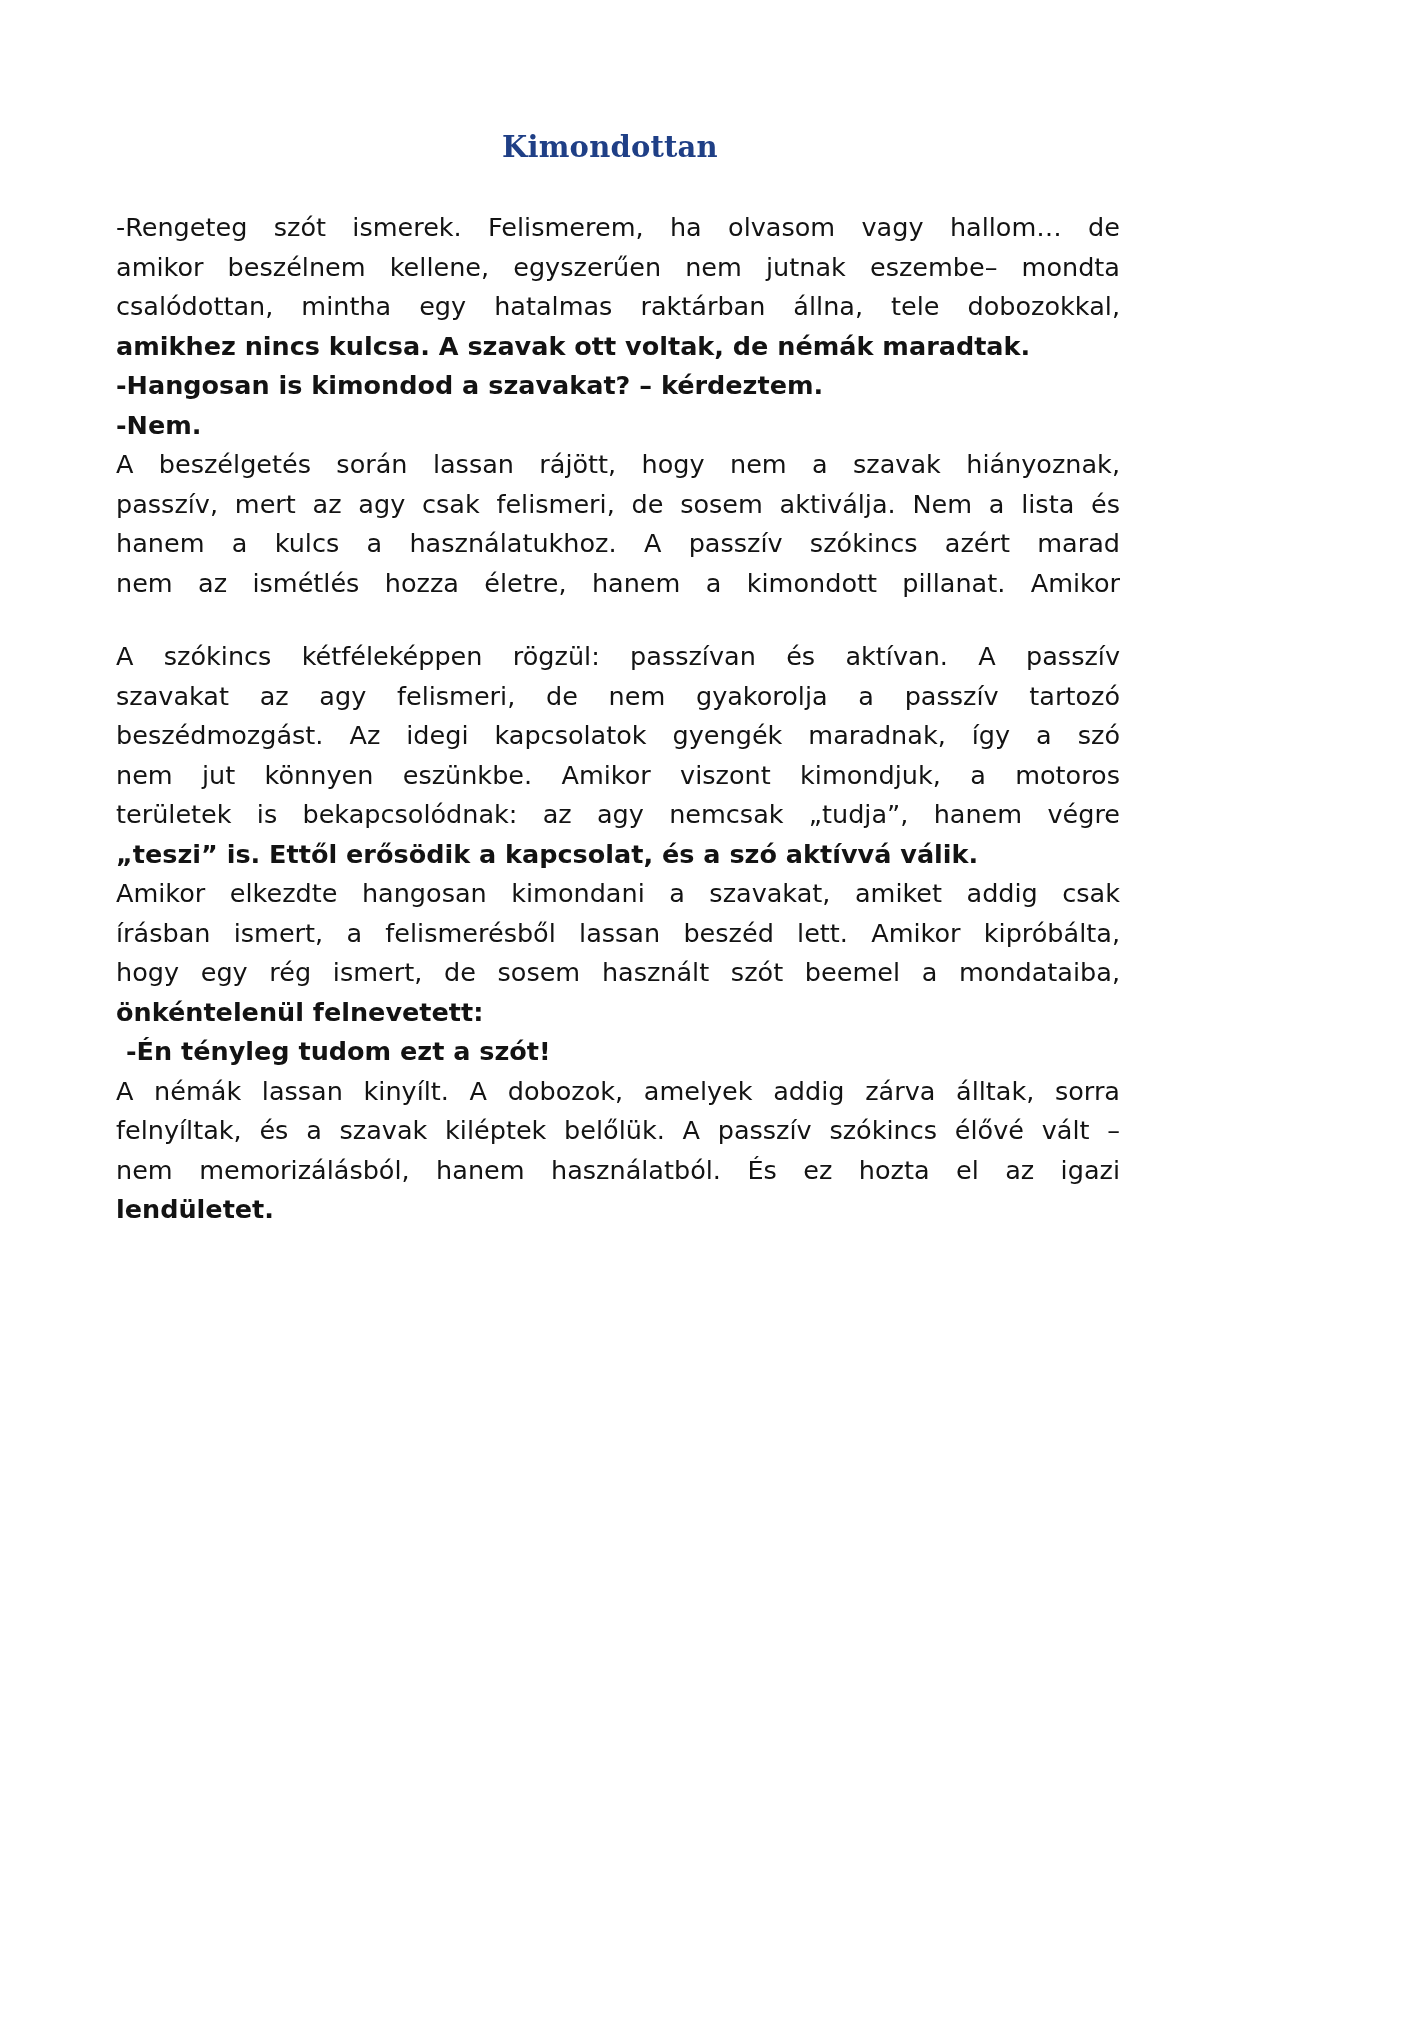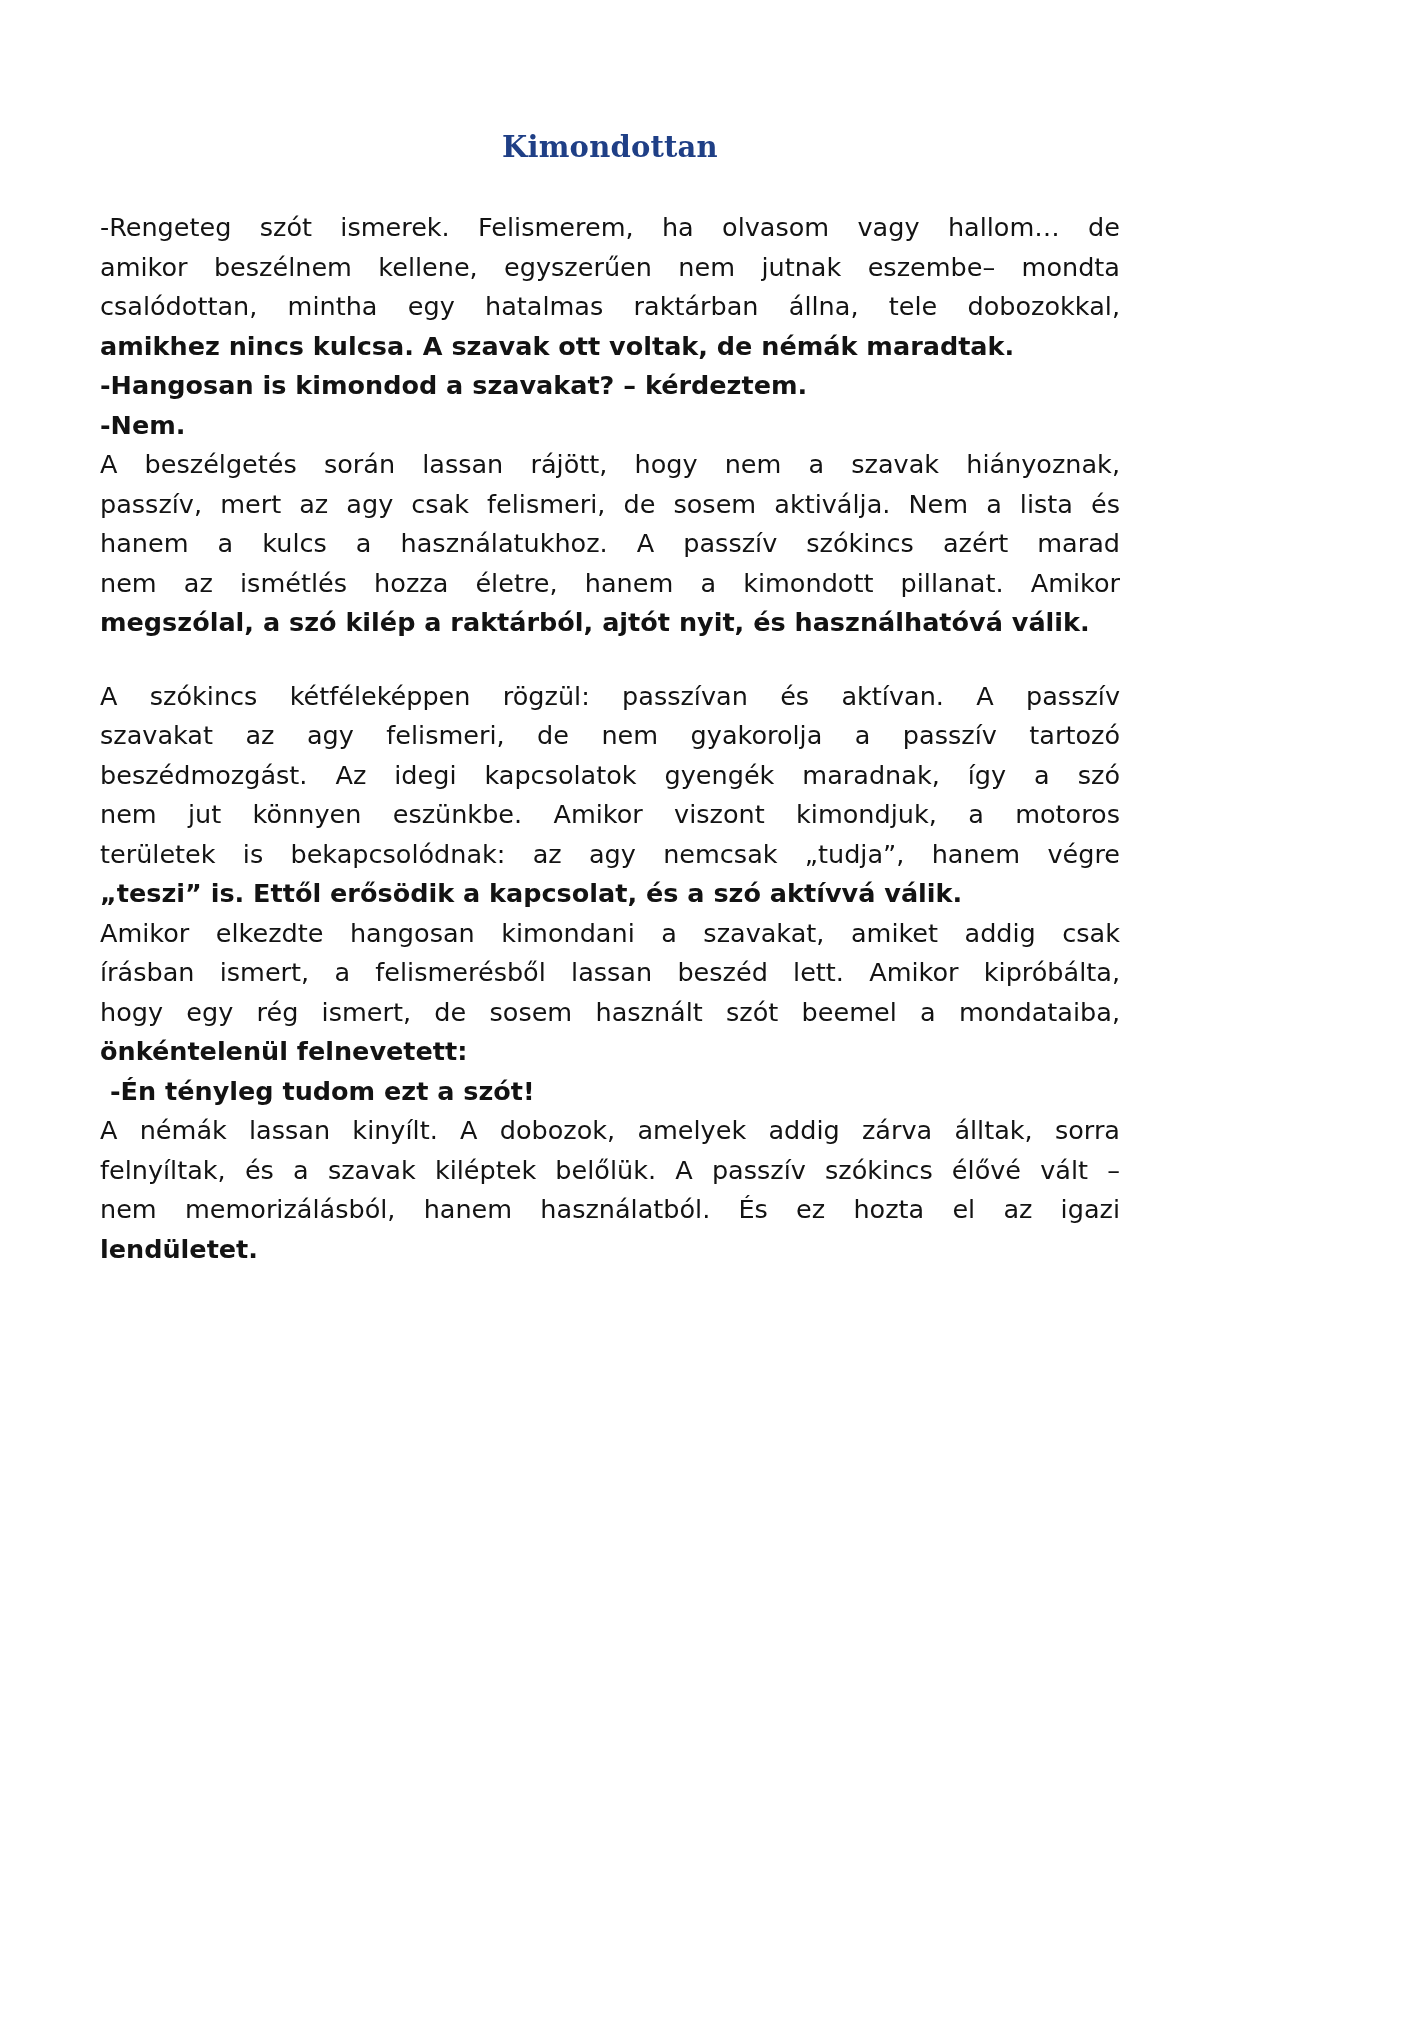--- a/index.html
+++ b/index.html
@@ -35,20 +35,21 @@
     text-align: justify;
     text-justify: inter-word;
     color: #131313;
     margin: 0;
   }
   .para-gap {
     height: 34px;
   }
   .line {
     display: block;
+    margin-left: 16px;
   }
   
   .just {
     text-align: justify;
     text-align-last: justify;
   }
   .plain {
     text-align: left;
     font-weight: bold;
   }
@@ -67,21 +68,20 @@
     <span class="line just">-Rengeteg szót ismerek. Felismerem, ha olvasom vagy hallom… de</span>
     <span class="line just">amikor beszélnem kellene, egyszerűen nem jutnak eszembe– mondta</span>
     <span class="line just">csalódottan, mintha egy hatalmas raktárban állna, tele dobozokkal,</span>
     <span class="line plain">amikhez nincs kulcsa. A szavak ott voltak, de némák maradtak.</span>
     <span class="line plain">-Hangosan is kimondod a szavakat? – kérdeztem.</span>
     <span class="line plain">-Nem.</span>
     <span class="line just">A beszélgetés során lassan rájött, hogy nem a szavak hiányoznak,</span>
     <span class="line just">passzív, mert az agy csak felismeri, de sosem aktiválja. Nem a lista és</span>
     <span class="line just">hanem a kulcs a használatukhoz. A passzív szókincs azért marad</span>
     <span class="line just">nem az ismétlés hozza életre, hanem a kimondott pillanat. Amikor</span>
-    <span class="line plain">megszólal, a szó kilép a raktárból, ajtót nyit, és használhatóvá válik.</span>
   </div>
 
   <div class="para-gap"></div>
 
   <div class="body-block">
     <span class="line just">A szókincs kétféleképpen rögzül: passzívan és aktívan. A passzív</span>
     <span class="line just">szavakat az agy felismeri, de nem gyakorolja a passzív tartozó</span>
     <span class="line just">beszédmozgást. Az idegi kapcsolatok gyengék maradnak, így a szó</span>
     <span class="line just">nem jut könnyen eszünkbe. Amikor viszont kimondjuk, a motoros</span>
     <span class="line just">területek is bekapcsolódnak: az agy nemcsak „tudja”, hanem végre</span>

